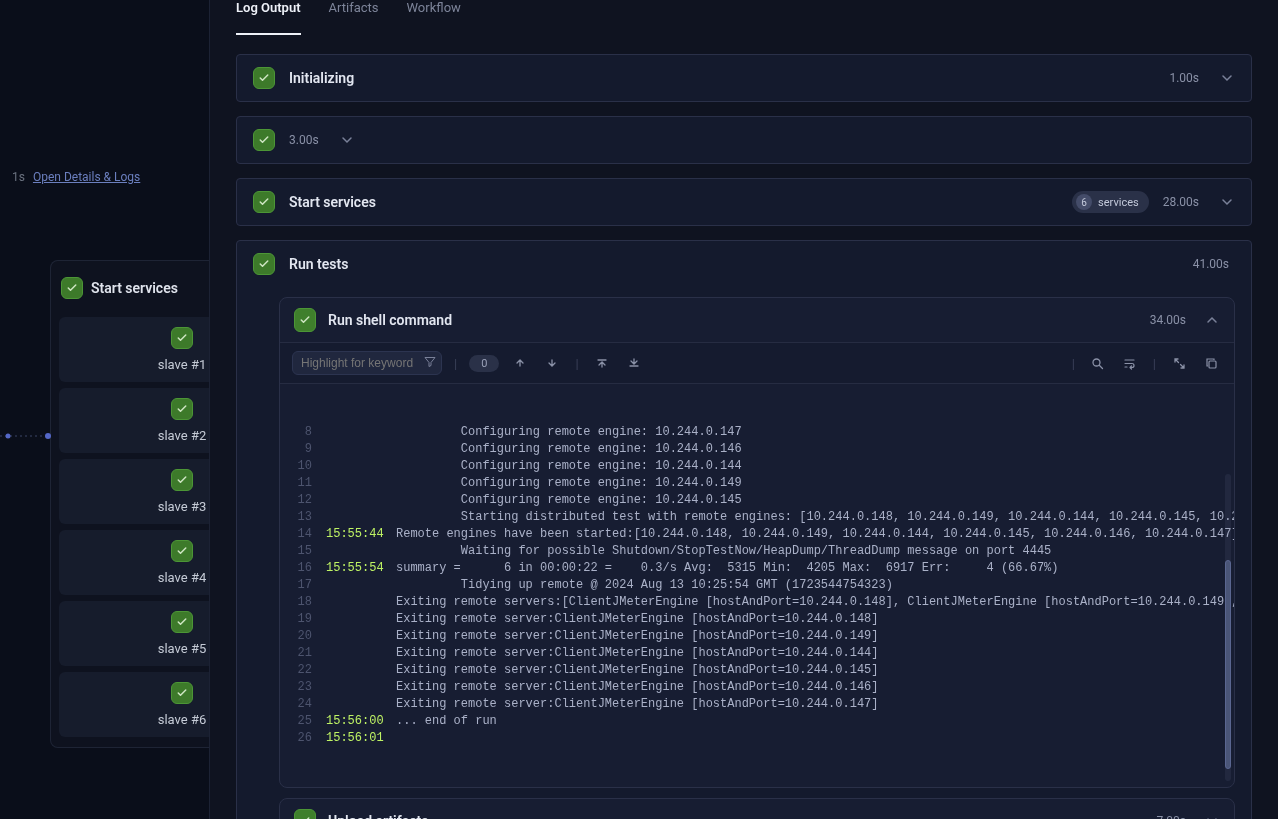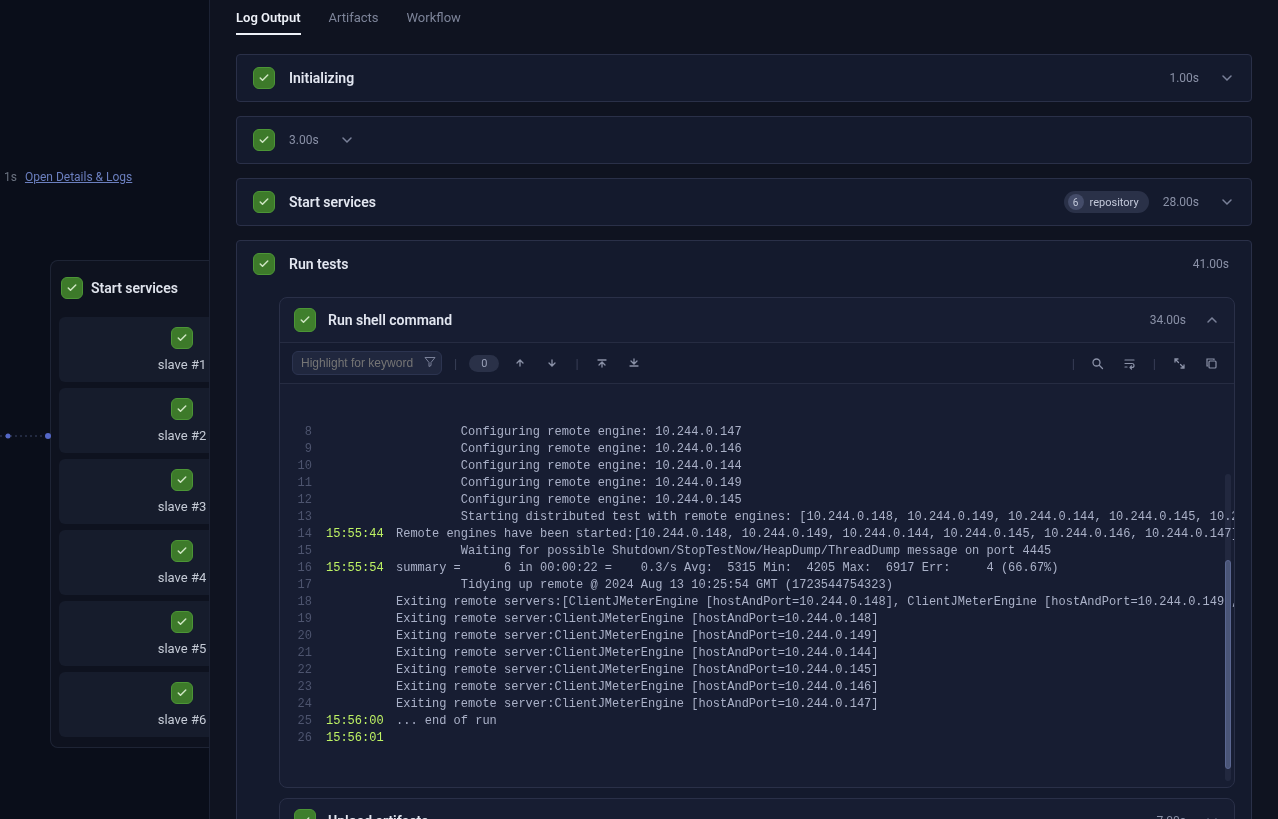--- a/index.html
+++ b/index.html
@@ -21,21 +21,21 @@
     overflow: hidden;
   }
   .sidebar-top {
     position: absolute;
     left: 0; top: 170px;
     width: 209px;
     display: flex;
     gap: 8px;
     align-items: center;
     font-size: 12px;
-    padding-left: 0;
+    padding-left: 8px;
   }
   .sidebar-top .tiny { color: #6b7280; margin-left: 4px; }
   .sidebar-link {
     color: #6b7fbf;
     text-decoration: underline;
     cursor: pointer;
   }
   .tree {
     margin-top: 100px;
     margin-left: 50px;
@@ -93,21 +93,21 @@
   }
   .tabs {
     display: flex;
     gap: 28px;
     padding: 0 26px;
     height: 36px;
     align-items: flex-end;
     border-bottom: 1px solid transparent;
   }
   .tab {
-    padding-bottom: 8px;
+    padding-bottom: 18px;
     font-size: 13px;
     color: #7d8499;
     cursor: pointer;
     border-bottom: 2px solid transparent;
   }
   .tab.active {
     color: #eef1f8;
     font-weight: 600;
     border-bottom: 2px solid #eef1f8;
   }
@@ -385,21 +385,21 @@
     <div class="step">
       <div class="step-header">
         <span class="status-dot">
           <svg viewBox="0 0 16 16" fill="none">
               <path d="M3 8l3 3 7-7" stroke="#cfe6c3" stroke-width="2" stroke-linecap="round" stroke-linejoin="round"></path>
             </svg>
         </span>
         <span class="step-title">Start services</span>
         <span class="chip">
           <span class="num">6</span>
-          <span>repository</span>
+          <span>services</span>
         </span>
         <span class="duration">28.00s</span>
         <span class="caret">
           <svg width="12" height="12" viewBox="0 0 12 12">
               <path d="M2 4l4 4 4-4" stroke="#7a8199" stroke-width="1.5" fill="none" stroke-linecap="round"></path>
             </svg>
         </span>
       </div>
     </div>
 

